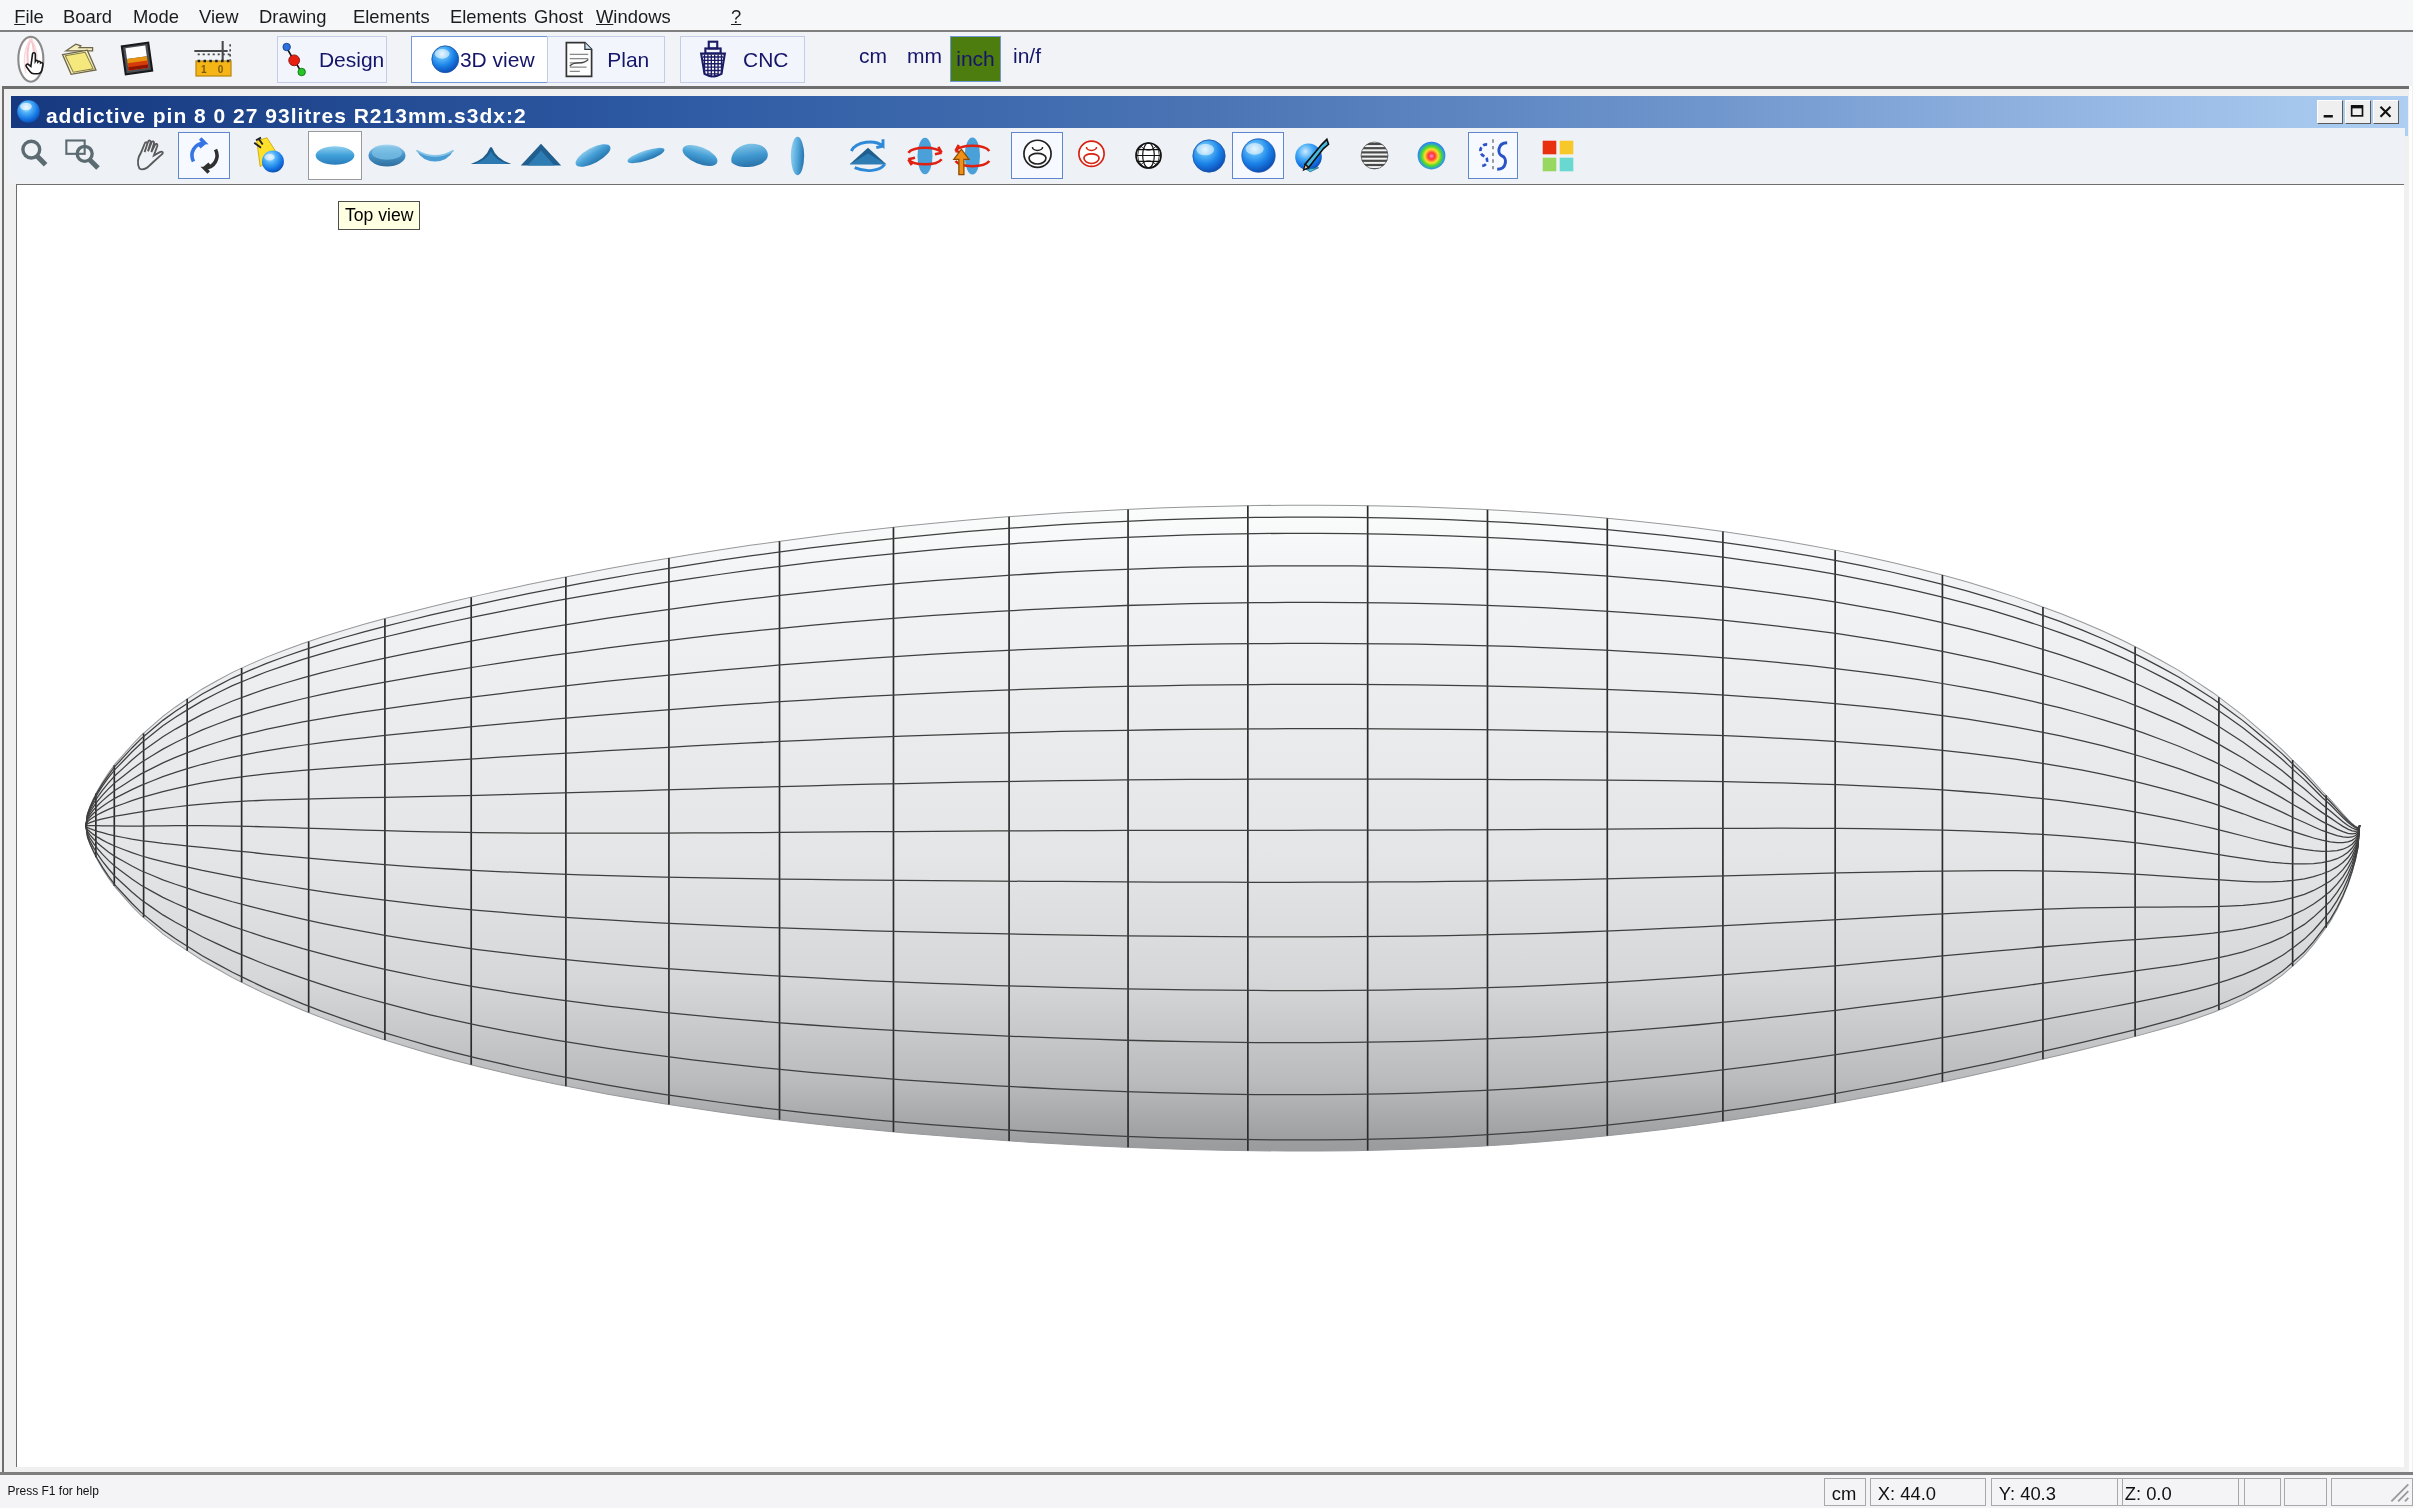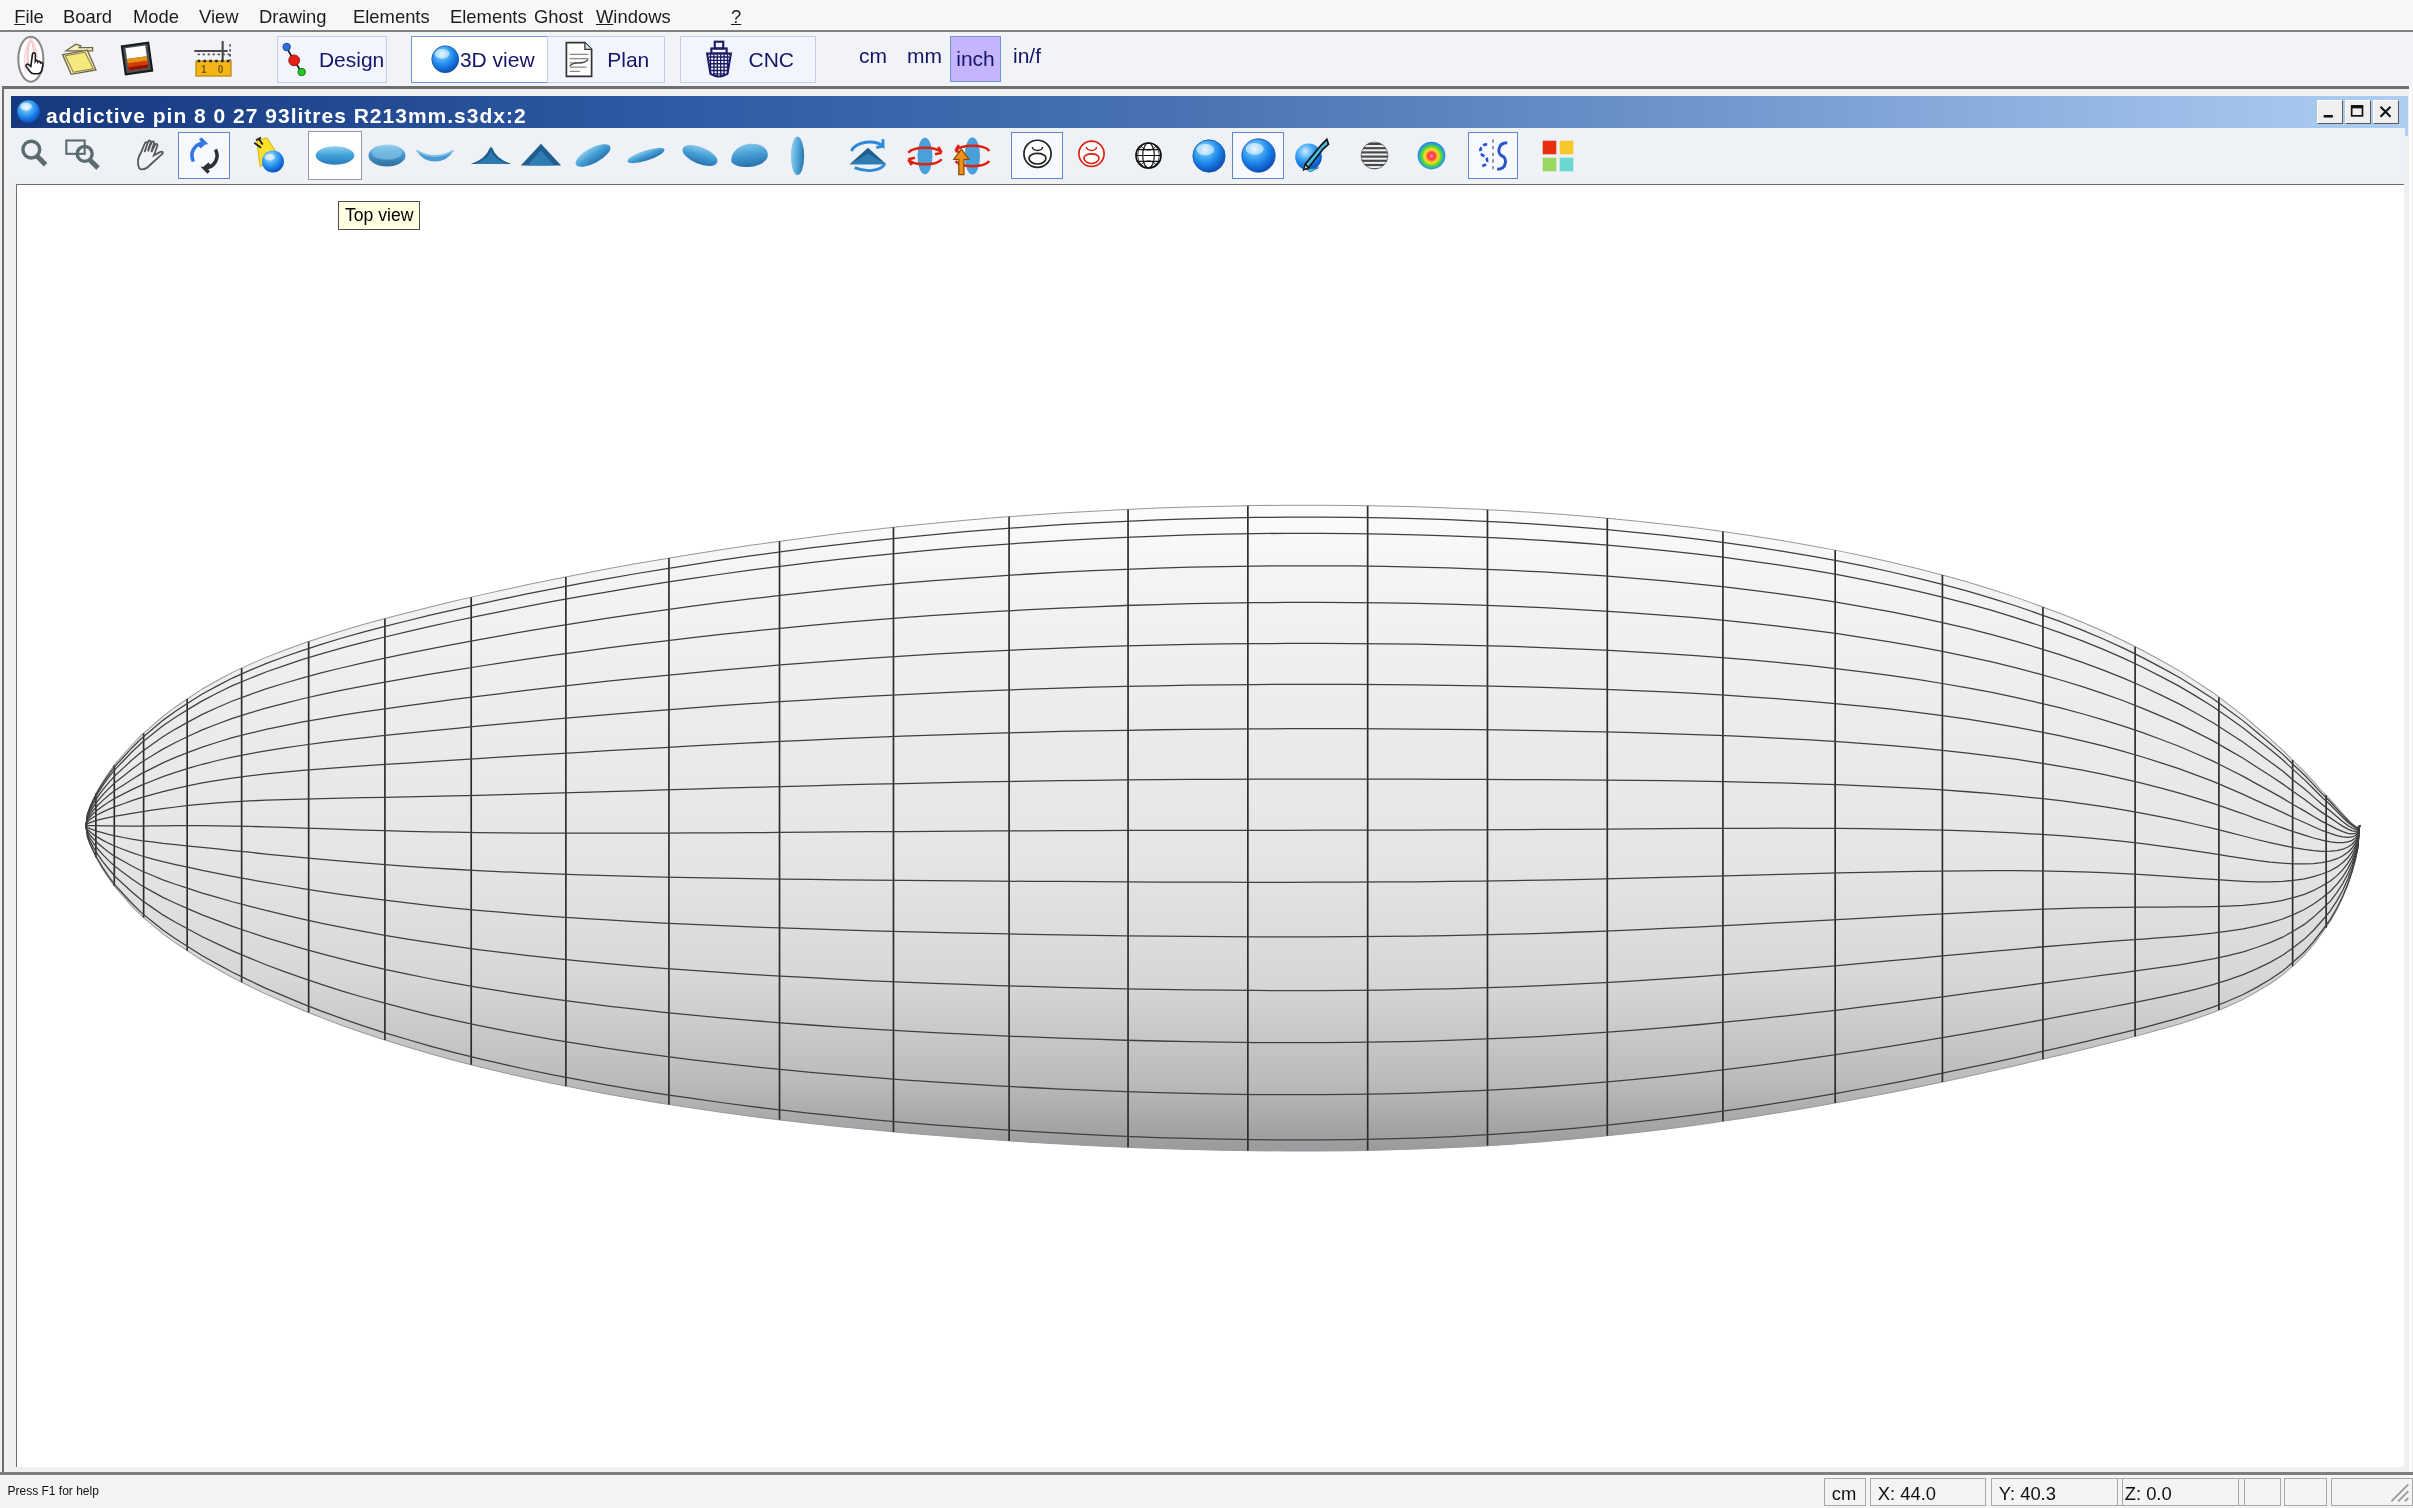--- a/index.html
+++ b/index.html
@@ -107,29 +107,29 @@
         </defs>
 <circle cx="17.0" cy="17.0" r="16.0" fill="url(#sphv)" stroke="#1a56a8" stroke-width="1"></circle>
 <ellipse cx="13.26" cy="10.54" rx="8.84" ry="5.78" fill="#ffffff" opacity="0.55"></ellipse>
 </svg>3D view</div>
   <div class="tbtn" style="left:547px;width:118px"><svg width="32" height="37" viewBox="0 0 38 44" style="margin-right:6.7px">
 <path d="M4,2 H26 L34,10 V42 H4 Z" fill="#fdfdfd" stroke="#333" stroke-width="2"></path>
 <path d="M26,2 L26,10 L34,10" fill="#cfe4f7" stroke="#333" stroke-width="1.5"></path>
 <path d="M8,16 h22 M8,21 h22 M8,26 h16 M8,31 h20 M8,36 h12" stroke="#888" stroke-width="1.5"></path>
 <path d="M8,30 C14,22 22,30 30,22" stroke="#444" stroke-width="1.5" fill="none"></path>
 </svg>&nbsp;Plan</div>
-  <div class="tbtn" style="left:680px;width:136px"><svg width="34" height="39" viewBox="0 0 40 46" style="margin-right:6.7px">
+  <div class="tbtn" style="left:680px;width:125px"><svg width="34" height="39" viewBox="0 0 40 46" style="margin-right:6.7px">
 <rect x="15" y="2" width="10" height="8" fill="none" stroke="#1b1b66" stroke-width="2.5"></rect>
 <rect x="11" y="10" width="18" height="6" fill="none" stroke="#1b1b66" stroke-width="2.5"></rect>
 <path d="M6,16 H34 L30,40 Q20,46 10,40 Z" fill="#ffffff" stroke="#1b1b66" stroke-width="2.5"></path>
 <path d="M8,20 h24 M8,24 h24 M9,28 h22 M10,32 h20 M11,36 h18 M13,40 h14 M10,17 v22 M14,17 v25 M18,17 v27 M22,17 v27 M26,17 v25 M30,17 v22" stroke="#1b1b66" stroke-width="1.6"></path>
 </svg>&nbsp;CNC</div>
   <span class="unit" style="left:859px">cm</span>
   <span class="unit" style="left:907px">mm</span>
-  <div class="abs" style="left:950px;top:4.2px;width:51px;height:46px;border:1.7px solid #6f97d8;background:#c4b5fd;
+  <div class="abs" style="left:950px;top:4.2px;width:51px;height:46px;border:1.7px solid #6f97d8;background:#4d7c0f;
   display:flex;align-items:center;justify-content:center;font-size:21px;color:#15156a;">inch</div>
   <span class="unit" style="left:1013px">in/f</span>
 </div>
 <div id="mditop"></div>
 <div id="mdileft"></div>
 <div id="mdiright"></div>
 <div id="docwin">
   <div id="titlebar">
     <svg class="abs" style="left:5px;top:3.4px" width="25" height="25" viewBox="0 0 30 30">
         <defs>

